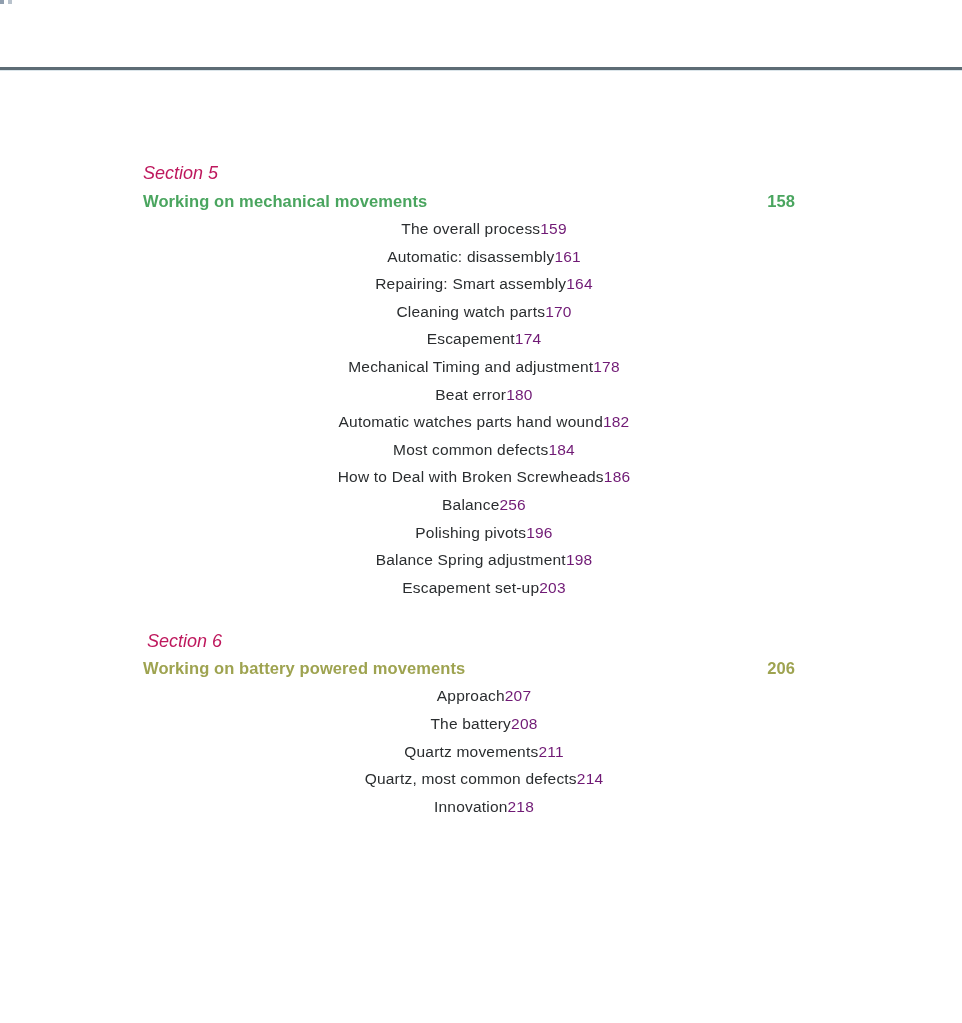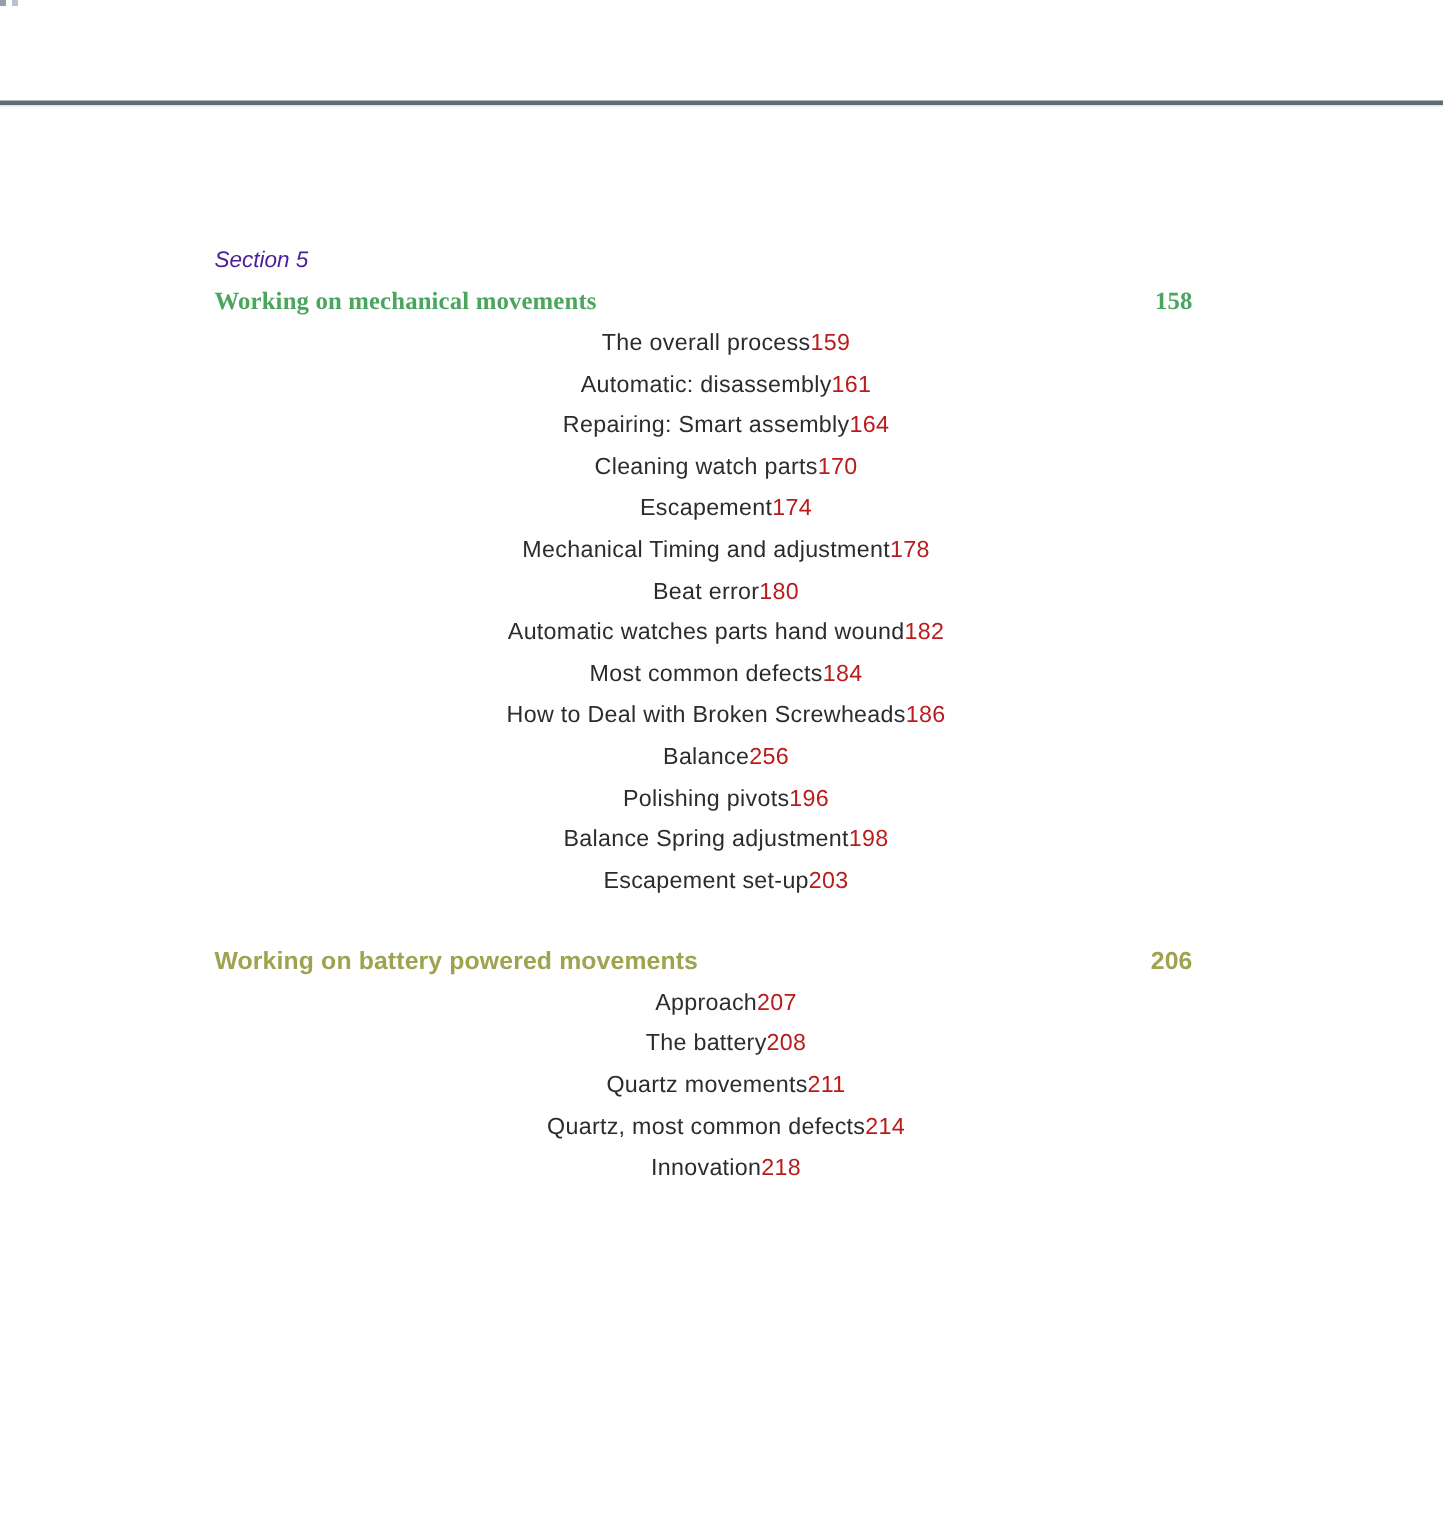--- a/index.html
+++ b/index.html
@@ -56,39 +56,39 @@
   .toc-section + .toc-section { margin-top: 26px; }
 
   .row {
     display: flex;
     justify-content: space-between;
     align-items: center;
     height: 27.6px;
   }
   .label-row {
     font-style: italic;
-    font-size: 15px;
-    color: #4c1d95;
+    font-size: 18px;
+    color: #be185d;
   }
   
   .toc-section:nth-child(2) .label-row .section-label { padding-left: 4px; }
 
   .heading-row {
     font-weight: 700;
     font-size: 16.5px;
     letter-spacing: 0.1px;
   }
   .entry-row {
     padding-left: 30px;
     font-size: 15.5px;
     letter-spacing: 0.2px;
     color: #2a2d2f;
     justify-content: center;
   }
-  .entry-page { color: #b91c1c; }
+  .entry-page { color: #701a75; }
 </style>
 </head>
 <body>
 
 <div class="page">
 
   <span class="corner-artifact">
     <span class="dot-a"></span>
     <span class="dot-b"></span>
   </span>
@@ -96,21 +96,21 @@
   <div class="header-rule">
     <div class="rule-dark"></div>
     <div class="rule-light"></div>
   </div>
 
   <div class="toc">
       <section class="toc-section">
         <div class="row label-row">
           <span class="section-label">Section 5</span>
         </div>
-        <div class="row heading-row" style="color: rgb(74, 165, 95); font-family: Liberation Serif, serif;">
+        <div class="row heading-row" style="color: rgb(74, 165, 95);">
           <span class="heading-title">Working on mechanical movements</span>
           <span class="heading-page">158</span>
         </div>
         <div class="row entry-row">
           <span class="entry-title">The overall process</span>
           <span class="entry-page">159</span>
         </div>
         <div class="row entry-row">
           <span class="entry-title">Automatic: disassembly</span>
           <span class="entry-page">161</span>
@@ -158,20 +158,23 @@
         <div class="row entry-row">
           <span class="entry-title">Balance Spring adjustment</span>
           <span class="entry-page">198</span>
         </div>
         <div class="row entry-row">
           <span class="entry-title">Escapement set-up</span>
           <span class="entry-page">203</span>
         </div>
       </section>
       <section class="toc-section">
+        <div class="row label-row">
+          <span class="section-label">Section 6</span>
+        </div>
         <div class="row heading-row" style="color: rgb(158, 163, 80); gap: 32px;">
           <span class="heading-title">Working on battery powered movements</span>
           <span class="heading-page">206</span>
         </div>
         <div class="row entry-row">
           <span class="entry-title">Approach</span>
           <span class="entry-page">207</span>
         </div>
         <div class="row entry-row">
           <span class="entry-title">The battery</span>

